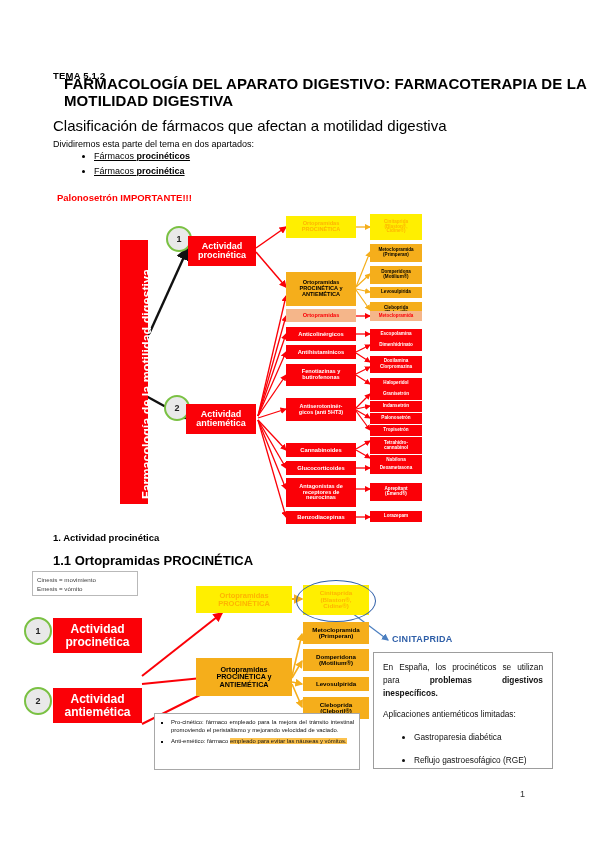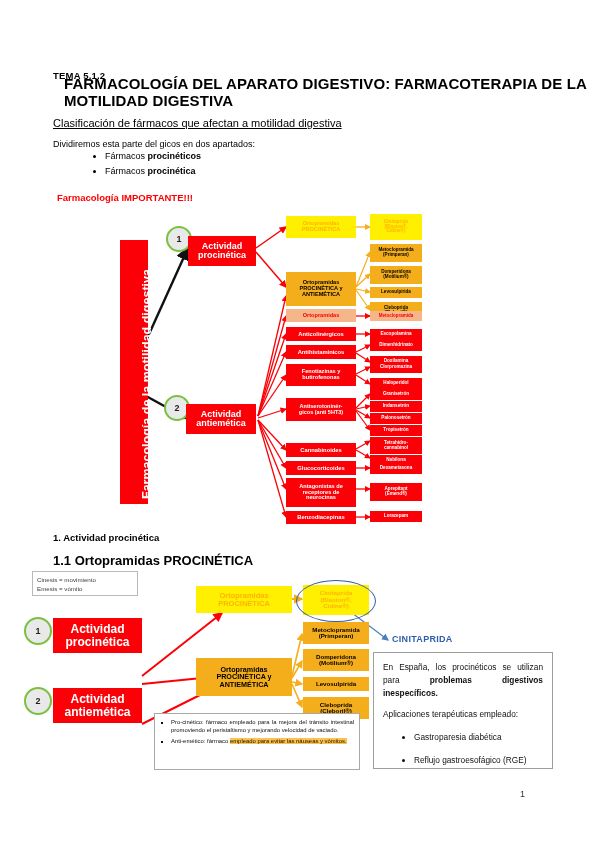--- a/index.html
+++ b/index.html
@@ -8,24 +8,24 @@
     font-family:"Liberation Sans", sans-serif;
     color:#000;
     -webkit-font-smoothing:antialiased;
   }
   .page{position:absolute;inset:0;background:#fff;}
 
   
   .txt{position:absolute;}
   #tema{left:53px;top:70px;font-size:9.5px;font-weight:bold;letter-spacing:.2px;}
   #maintitle{left:64px;top:75px;font-size:15px;font-weight:bold;letter-spacing:.1px;}
-  #clasif{left:53px;top:117px;font-size:11px;text-decoration:underline;}
+  #clasif{left:53px;top:117px;font-size:15px;}
   #dividiremos{left:53px;top:139px;font-size:9px;}
   ul.bul{position:absolute;left:68px;top:150px;margin:0;padding:0 0 0 22px;font-size:9px;list-style:disc;}
-  ul.bul li{margin:0 0 2px 15px;line-height:13px;}
+  ul.bul li{margin:0 0 2px 4px;line-height:13px;text-decoration:underline;}
   ul.bul li b{font-weight:bold;}
   #importante{left:57px;top:192px;font-size:9.5px;font-weight:bold;color:#ff0000;}
 
   #sec1{left:53px;top:532px;font-size:9.5px;font-weight:bold;}
   #sec11{left:53px;top:553px;font-size:13px;font-weight:bold;}
   #pagenum{left:520px;top:789px;font-size:9px;color:#333;}
 
   
   .box{position:absolute;box-sizing:border-box;display:flex;align-items:center;
        justify-content:center;text-align:center;line-height:1.05;}
@@ -78,28 +78,28 @@
   .hl{background:#fcc24d;}
 </style>
 </head>
 <body>
 
 <div class="page">
 
   <div class="txt" id="tema">TEMA 5.1.2</div>
   <div class="txt" id="maintitle">FARMACOLOGÍA DEL APARATO DIGESTIVO: FARMACOTERAPIA DE LA MOTILIDAD DIGESTIVA</div>
   <div class="txt" id="clasif">Clasificación de fármacos que afectan a motilidad digestiva</div>
-  <div class="txt" id="dividiremos">Dividiremos esta parte del gicos en dos apartados:</div>
+  <div class="txt" id="dividiremos">Dividiremos esta parte del tema en dos apartados:</div>
 
   <ul class="bul">
     <li><span>Fármacos </span><b>procinéticos</b></li>
     <li><span>Fármacos </span><b>procinética</b></li>
   </ul>
 
-  <div class="txt" id="importante">Farmacología IMPORTANTE!!!</div>
+  <div class="txt" id="importante">Palonosetrón IMPORTANTE!!!</div>
 
   <svg class="lines">
     <defs>
       <marker id="ahR" markerWidth="5" markerHeight="5" refX="4.2" refY="2.5" orient="auto">
         <path d="M0,0 L5,2.5 L0,5 z" fill="#fb0007"></path>
       </marker>
       <marker id="ahY" markerWidth="5" markerHeight="5" refX="4.2" refY="2.5" orient="auto">
         <path d="M0,0 L5,2.5 L0,5 z" fill="#f5ae1b"></path>
       </marker>
       <marker id="ahK" markerWidth="6" markerHeight="6" refX="5" refY="3" orient="auto">
@@ -325,21 +325,21 @@
   <div class="box amber" style="left:303px;top:677px;width:66px;height:14px;font-size:6.2px;">Levosulpirida</div>
   <div class="box amber" style="left:303px;top:697px;width:66px;height:22px;font-size:6.2px;flex-direction:column;">
     <div>Cleboprida</div>
     <div>(Cleboril®)</div>
   </div>
 
   <div id="cinitatitle">CINITAPRIDA</div>
 
   <div id="espbox">
     <p><span>En España, los procinéticos se utilizan para </span><b>problemas digestivos inespecíficos.</b></p>
-    <p>Aplicaciones terapéuticas empleado:</p>
+    <p>Aplicaciones antieméticos limitadas:</p>
     <ul>
       <li>Gastroparesia diabética</li>
       <li>Reflujo gastroesofágico (RGE)</li>
     </ul>
   </div>
 
   <div id="defbox">
     <ul>
       <li><span>Pro-cinético:</span><span> fármaco empleado para la mejora del tránsito intestinal promoviendo el peristaltismo y mejorando velocidad de vaciado.</span></li>
       <li><span>Anti-emético:</span><span> fármaco </span><span class="hl">empleado para evitar las náuseas y vómitos.</span></li>

